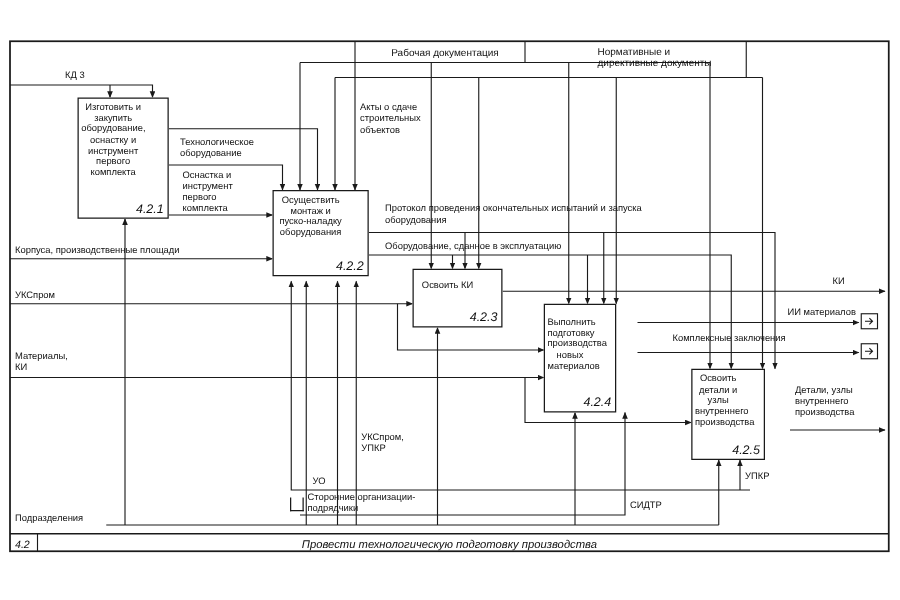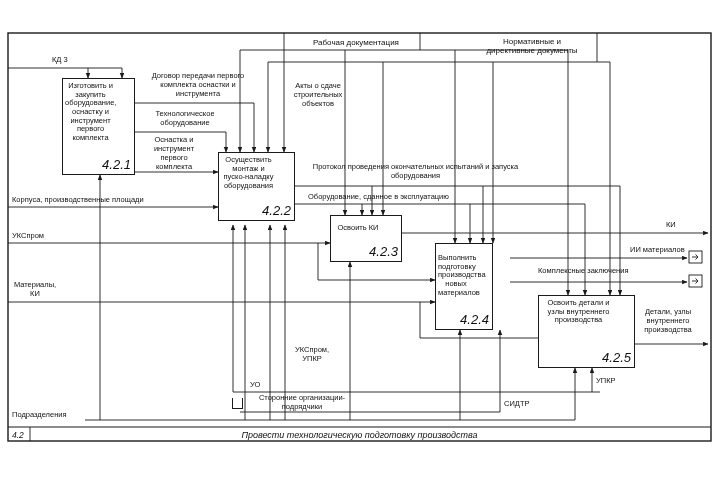--- a/index.html
+++ b/index.html
@@ -1,25 +1,25 @@
 <!DOCTYPE html>
 <html><head>
 <meta charset="utf-8">
 <style>
   html,body{margin:0;padding:0;background:#fff;}
   #canvas{position:relative;width:720px;height:480px;background:#fff;overflow:hidden;
           font-family:"Liberation Sans",sans-serif;color:#111;}
   svg.wires{position:absolute;left:0;top:0;z-index:0;}
-  .lbl{position:absolute;font-size:7.5px;line-height:1.18;z-index:2;text-align:center;}
+  .lbl{position:absolute;font-size:7.5px;line-height:1.18;z-index:2;}
   .lbl-lg{font-size:8px;}
   .nowrap{white-space:nowrap;}
   .node{position:absolute;background:#fff;border:1.2px solid #1a1a1a;z-index:1;
         font-size:7.5px;line-height:1.15;text-align:center;box-sizing:border-box;
         padding:3px 18px 10px 2px;}
-  .node-id{position:absolute;right:3px;bottom:1px;font-style:italic;font-size:13px;}
+  .node-id{position:absolute;right:3px;bottom:1px;font-style:italic;font-size:10px;}
   .footer-num{position:absolute;left:12px;top:430px;font-size:8.5px;font-style:italic;z-index:2;}
   .footer-title{position:absolute;left:8px;top:430px;width:703px;text-align:center;
                 font-size:9px;font-style:italic;z-index:2;}
   .call-icon{position:absolute;left:232px;top:398px;width:9px;height:10px;
              border-left:1px solid #1a1a1a;border-right:1px solid #1a1a1a;
              border-bottom:1px solid #1a1a1a;z-index:2;}
 </style>
 </head>
 <body>
 
@@ -110,29 +110,28 @@
     <div class="node-id">4.2.2</div>
   </div>
   <div class="node" style="left:330px;top:215px;width:72px;height:47px;padding-top:8px">
     <div>Освоить КИ</div>
     <div class="node-id">4.2.3</div>
   </div>
   <div class="node" style="left:435px;top:243px;width:58px;height:87px;padding-top:10px">
     <div>Выполнить подготовку производства новых материалов</div>
     <div class="node-id">4.2.4</div>
   </div>
-  <div class="node" style="left:538px;top:295px;width:97px;height:73px">
+  <div class="node" style="left:553px;top:295px;width:59px;height:73px">
     <div>Освоить детали и узлы внутреннего производства</div>
     <div class="node-id">4.2.5</div>
   </div>
 
   <div class="lbl nowrap" style="left:52px;top:56px">КД 3</div>
   <div class="lbl lbl-lg nowrap" style="left:313px;top:38px">Рабочая документация</div>
   <div class="lbl lbl-lg" style="left:478px;top:37px;width:108px">Нормативные и директивные документы</div>
-  <div class="lbl" style="left:144px;top:72px;width:108px">Договор передачи первого комплекта оснастки и инструмента</div>
   <div class="lbl" style="left:288px;top:82px;width:60px">Акты о сдаче строительных объектов</div>
   <div class="lbl" style="left:144px;top:110px;width:82px">Технологическое оборудование</div>
   <div class="lbl" style="left:146px;top:136px;width:56px">Оснастка и инструмент первого комплекта</div>
   <div class="lbl nowrap" style="left:12px;top:196px">Корпуса, производственные площади</div>
   <div class="lbl nowrap" style="left:12px;top:232px">УКСпром</div>
   <div class="lbl" style="left:308px;top:163px;width:215px">Протокол проведения окончательных испытаний и запуска оборудования</div>
   <div class="lbl nowrap" style="left:308px;top:193px">Оборудование, сданное в эксплуатацию</div>
   <div class="lbl" style="left:12px;top:281px;width:46px">Материалы, КИ</div>
   <div class="lbl nowrap" style="left:666px;top:221px">КИ</div>
   <div class="lbl nowrap" style="left:630px;top:246px">ИИ материалов</div>

